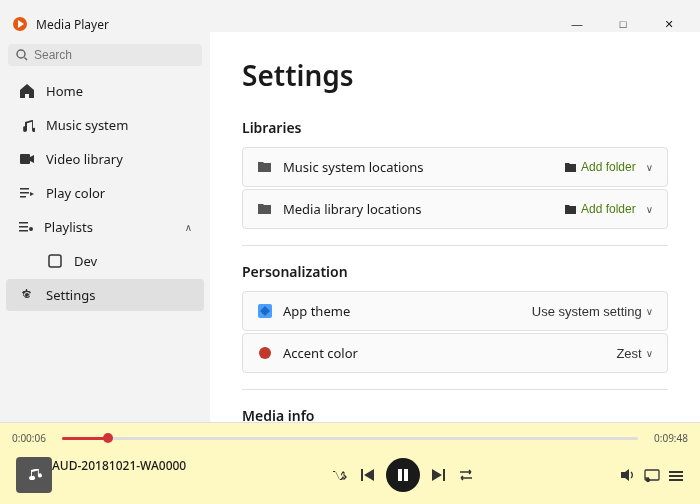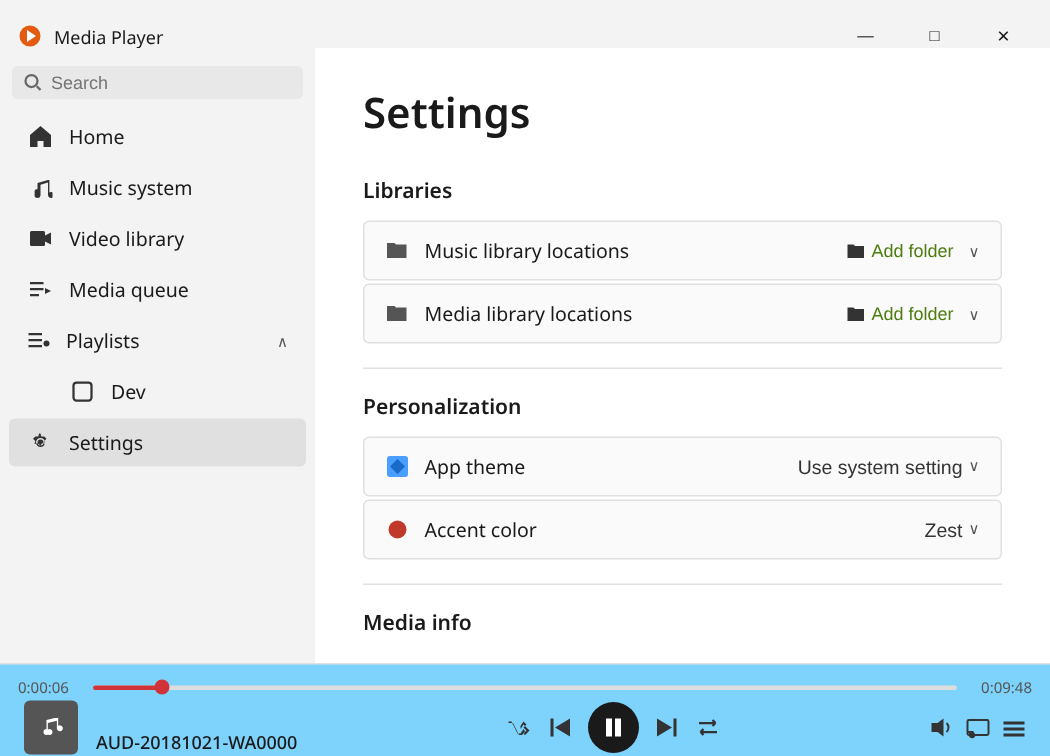--- a/index.html
+++ b/index.html
@@ -66,30 +66,30 @@
     .dropdown-row {
       display: flex; align-items: center; justify-content: space-between;
       padding: 10px 14px; border: 1px solid #e0e0e0; border-radius: 4px;
       margin-bottom: 2px; background: #fafafa;
     }
     .dropdown-row-left { display: flex; align-items: center; gap: 10px; font-size: 13px; color: #1a1a1a; }
     .dropdown-select { display: flex; align-items: center; gap: 4px; font-size: 13px; color: #333; background: transparent; border: none; cursor: pointer; }
 
     
     .player-bar {
-      height: 62px; background: #7dd3fc; border-top: 1px solid #e0e0e0;
+      height: 82px; background: #fef9c3; border-top: 1px solid #e0e0e0;
       display: flex; flex-direction: column; flex-shrink: 0;
     }
     .progress-area { padding: 8px 12px 0; display: flex; align-items: center; gap: 8px; }
     .time-label { font-size: 10px; color: #555; min-width: 42px; }
     .progress-track { flex: 1; height: 3px; background: #ddd; border-radius: 2px; position: relative; cursor: pointer; }
     .progress-fill { height: 100%; background: #d13438; border-radius: 2px; width: 8%; }
     .progress-thumb { width: 10px; height: 10px; background: #d13438; border-radius: 50%; position: absolute; top: -3.5px; left: 8%; transform: translateX(-50%); }
     .player-controls { display: flex; align-items: center; justify-content: space-between; padding: 0 16px; flex: 1; }
-    .player-left { display: flex; align-items: flex-end; gap: 12px; }
+    .player-left { display: flex; align-items: flex-start; gap: 0; }
     .track-thumb { width: 36px; height: 36px; background: #555; border-radius: 4px; display: flex; align-items: center; justify-content: center; }
     .track-name { font-size: 12px; color: #1a1a1a; font-weight: 500; }
     .player-center { display: flex; align-items: center; gap: 10px; }
     .ctrl-btn { background: none; border: none; cursor: pointer; font-size: 16px; color: #333; display: flex; align-items: center; }
     .play-btn { width: 34px; height: 34px; border-radius: 50%; background: #1a1a1a; border: none; cursor: pointer; display: flex; align-items: center; justify-content: center; color: white; font-size: 16px; }
     .player-right { display: flex; align-items: center; gap: 8px; }
 
     
     svg { display: block; }
   </style>
@@ -154,21 +154,21 @@
 
     <div class="nav-item">
       <span class="icon">
         <svg width="16" height="16" viewBox="0 0 16 16" fill="#333">
             <rect x="1" y="3" width="9" height="1.5"></rect>
             <rect x="1" y="7" width="9" height="1.5"></rect>
             <rect x="1" y="11" width="6" height="1.5"></rect>
             <polygon points="11,7 15,9 11,11"></polygon>
           </svg>
       </span>
-      <span>Media queue</span>
+      <span>Play color</span>
     </div>
 
     <div class="nav-section">
       <div class="nav-section-left">
         <span class="icon">
           <svg width="16" height="16" viewBox="0 0 16 16" fill="#333">
               <rect x="1" y="3" width="9" height="1.5"></rect>
               <rect x="1" y="7" width="9" height="1.5"></rect>
               <rect x="1" y="11" width="9" height="1.5"></rect>
               <circle cx="13" cy="10" r="2" fill="#333"></circle>
@@ -203,21 +203,21 @@
 
     <h2 class="section-title">Libraries</h2>
 
     <div class="setting-row">
       <div class="setting-row-left">
         <span>
           <svg width="16" height="16" viewBox="0 0 16 16" fill="#555">
               <path d="M1 3h5l1 1h7v9H1V3z"></path>
             </svg>
         </span>
-        <span>Music library locations</span>
+        <span>Music system locations</span>
       </div>
       <div class="setting-row-right">
         <button class="add-folder-btn">
           <svg width="13" height="13" viewBox="0 0 13 13" fill="#333">
               <path d="M1 2h4l1 1h6v8H1V2z"></path>
               <line x1="6.5" y1="5" x2="6.5" y2="9" stroke="#333" stroke-width="1.2"></line>
               <line x1="4.5" y1="7" x2="8.5" y2="7" stroke="#333" stroke-width="1.2"></line>
             </svg>
           <span>Add folder</span>
         </button>

